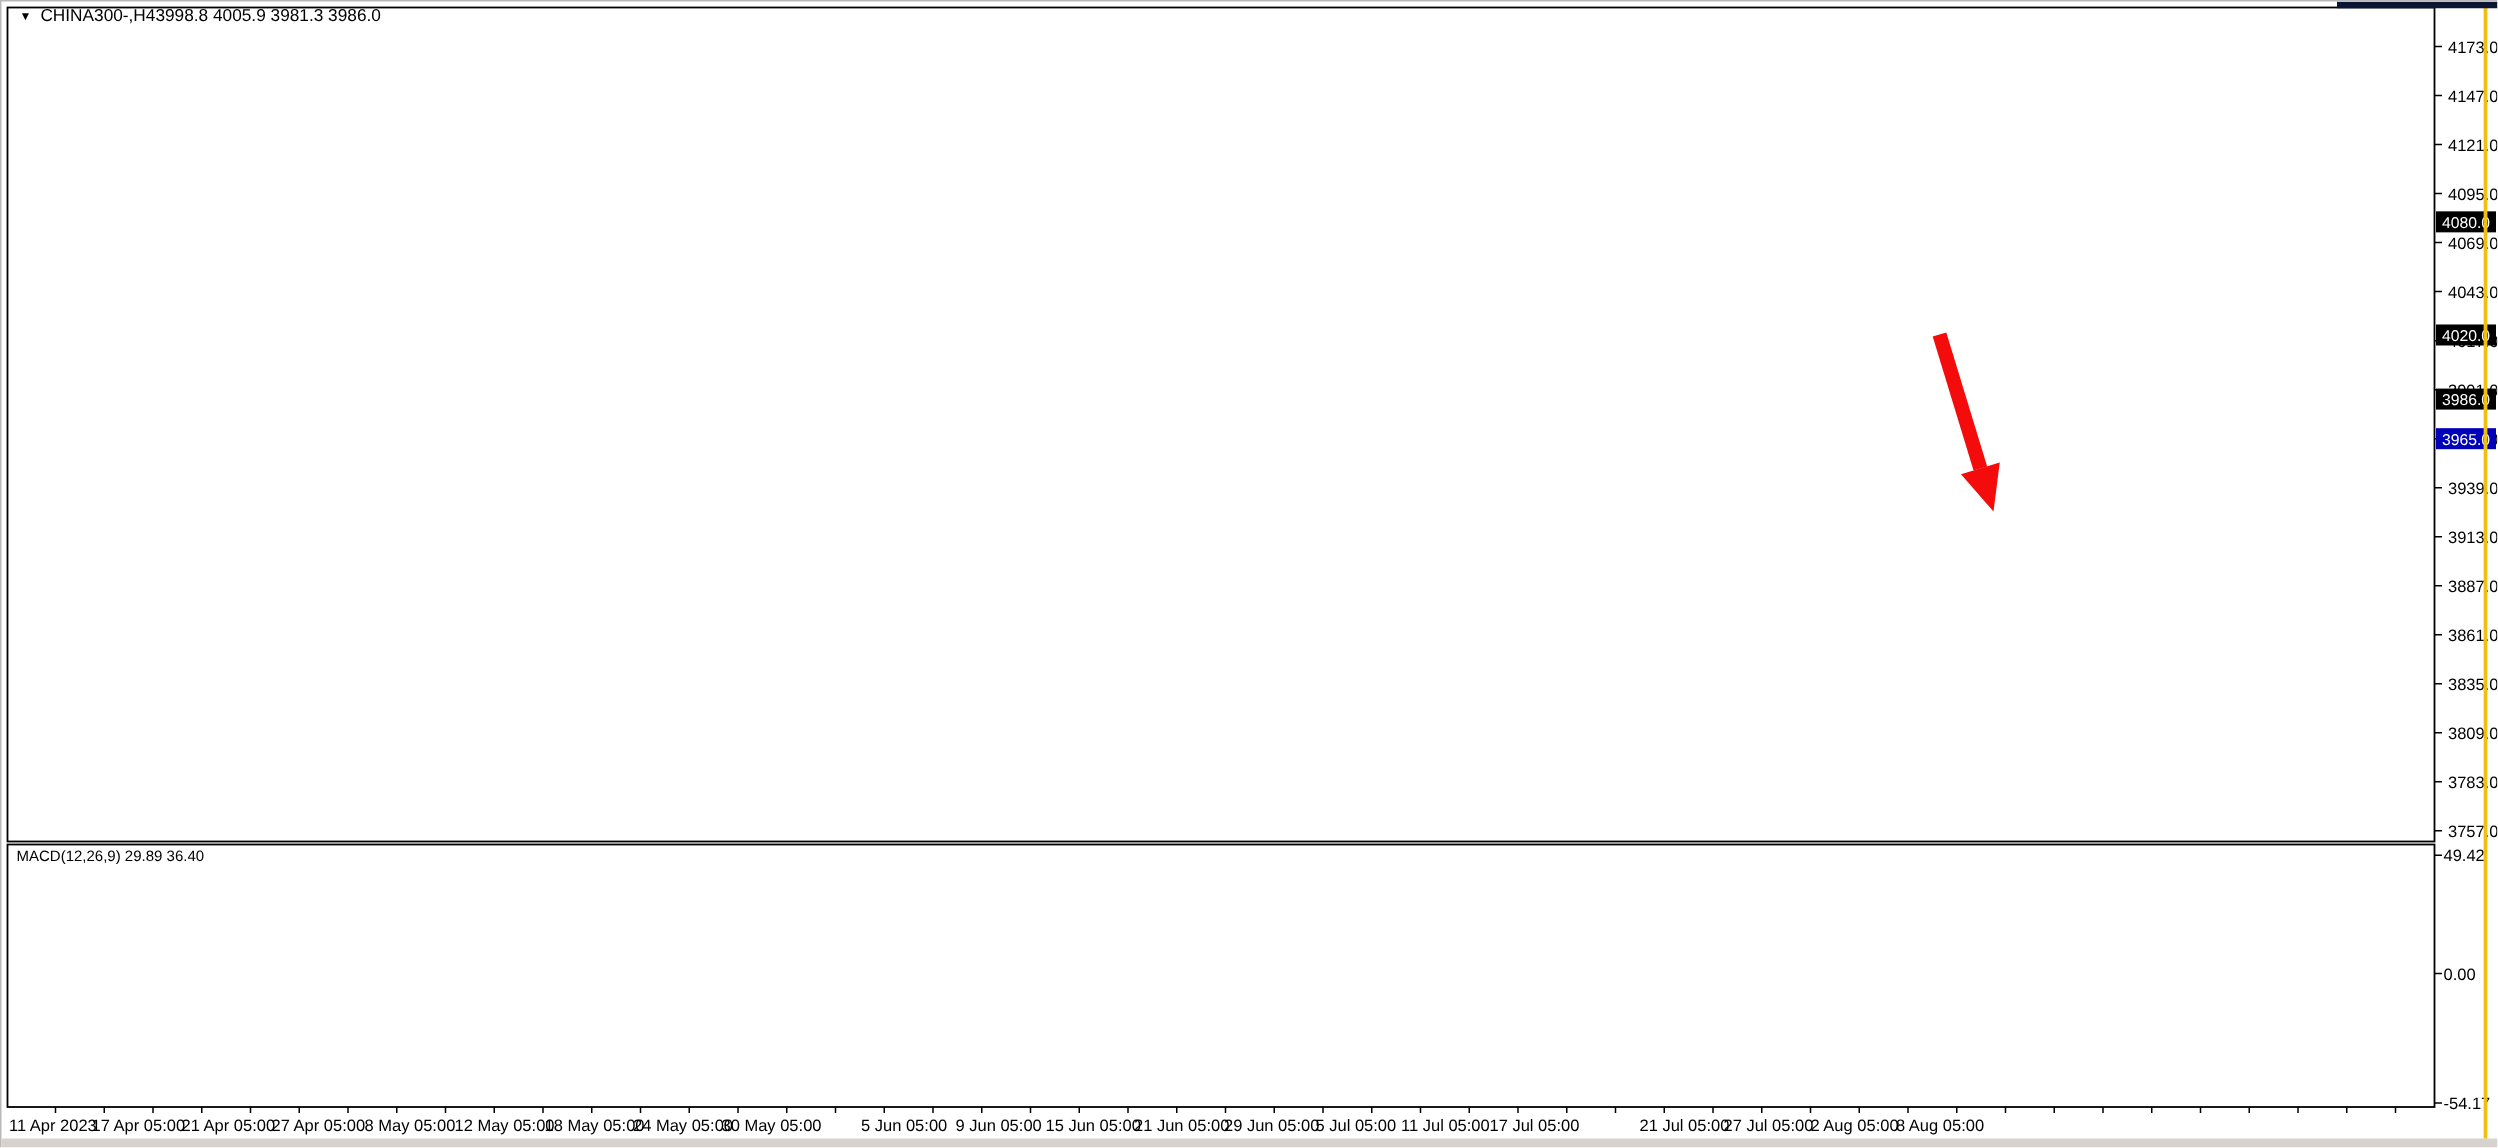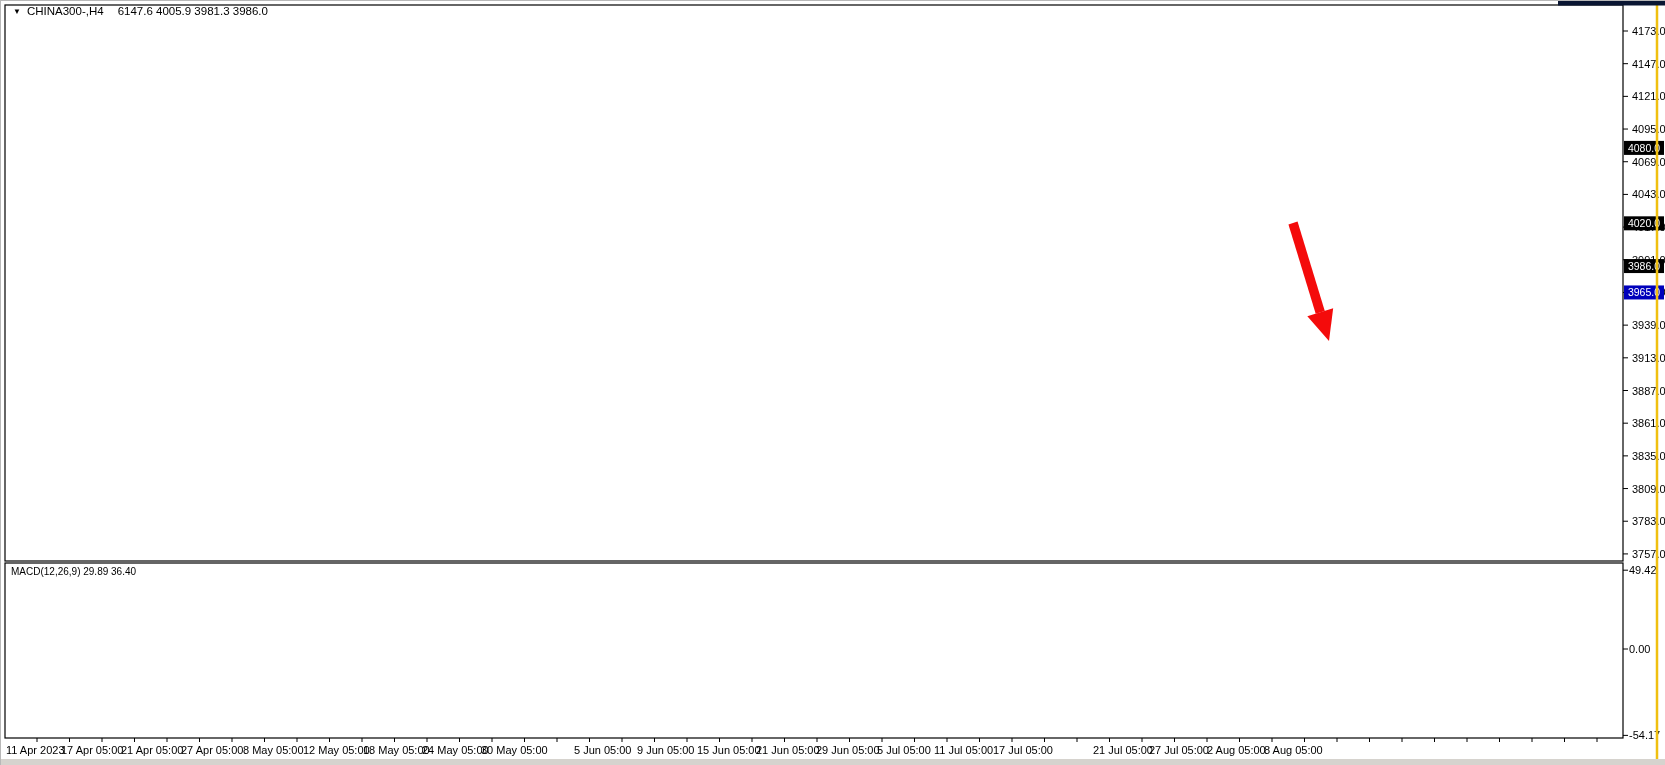--- a/index.html
+++ b/index.html
@@ -2,21 +2,21 @@
 <html><head>
 <meta charset="utf-8">
 <style>
   html,body{margin:0;padding:0;background:#ffffff;font-family:"Liberation Sans",sans-serif;}
   #stage{position:relative;width:1665px;height:765px;background:#ffffff;overflow:hidden;
          border-top:1px solid #b8b8b8;border-left:1px solid #b8b8b8;box-sizing:border-box;}
   #chart-svg{position:absolute;left:0;top:0;}
   .overlay-label{position:absolute;color:#000;white-space:pre;}
   #chart-title{left:12px;top:4px;font-size:11.5px;}
   #chart-title .tri{font-size:8px;vertical-align:1px;margin-right:6px;}
-  #chart-title .sym{margin-right:14px;}
+  #chart-title .sym{}
   #macd-title{left:10px;top:565px;font-size:10px;}
 </style>
 </head>
 <body>
 
 <div id="stage">
   <svg id="chart-svg" width="1665" height="765">
       <g>
         <line x1="36" y1="5" x2="36" y2="559" stroke="#9aa7b8" stroke-width="1" stroke-dasharray="3 3"></line>
         <line x1="36" y1="563" x2="36" y2="736" stroke="#9aa7b8" stroke-width="1" stroke-dasharray="3 3"></line>
@@ -745,15 +745,15 @@
         <text x="1263" y="753" font-size="11px" fill="#000000">8 Aug 05:00</text>
         <rect x="0" y="758" width="1665" height="7" fill="#d6d3ce"></rect>
         <line x1="1656" y1="0" x2="1656" y2="758" stroke="#f0c010" stroke-width="2.5"></line>
         <rect x="1557" y="0" width="108" height="4.5" fill="#0a1633"></rect>
       </g>
       <g>
         <line x1="1292" y1="222" x2="1319.245800707304" y2="311.30568009616263" stroke="#f40b0b" stroke-width="9.5"></line>
         <polygon points="1328,340 1306.3333567505772,315.2450697778759 1332.1582446640307,307.36629041444934" fill="#f40b0b"></polygon>
       </g>
     </svg>
-  <div id="chart-title" class="overlay-label"><span class="tri">▼</span><span class="sym">CHINA300-,H4</span><span>6147.6 4005.9 3981.3 3986.0</span></div>
+  <div id="chart-title" class="overlay-label"><span class="tri">▼</span><span class="sym">CHINA300-,H4</span><span>3998.8 4005.9 3981.3 3986.0</span></div>
   <div id="macd-title" class="overlay-label">MACD(12,26,9) 29.89 36.40</div>
 </div>
 
 </body></html>

